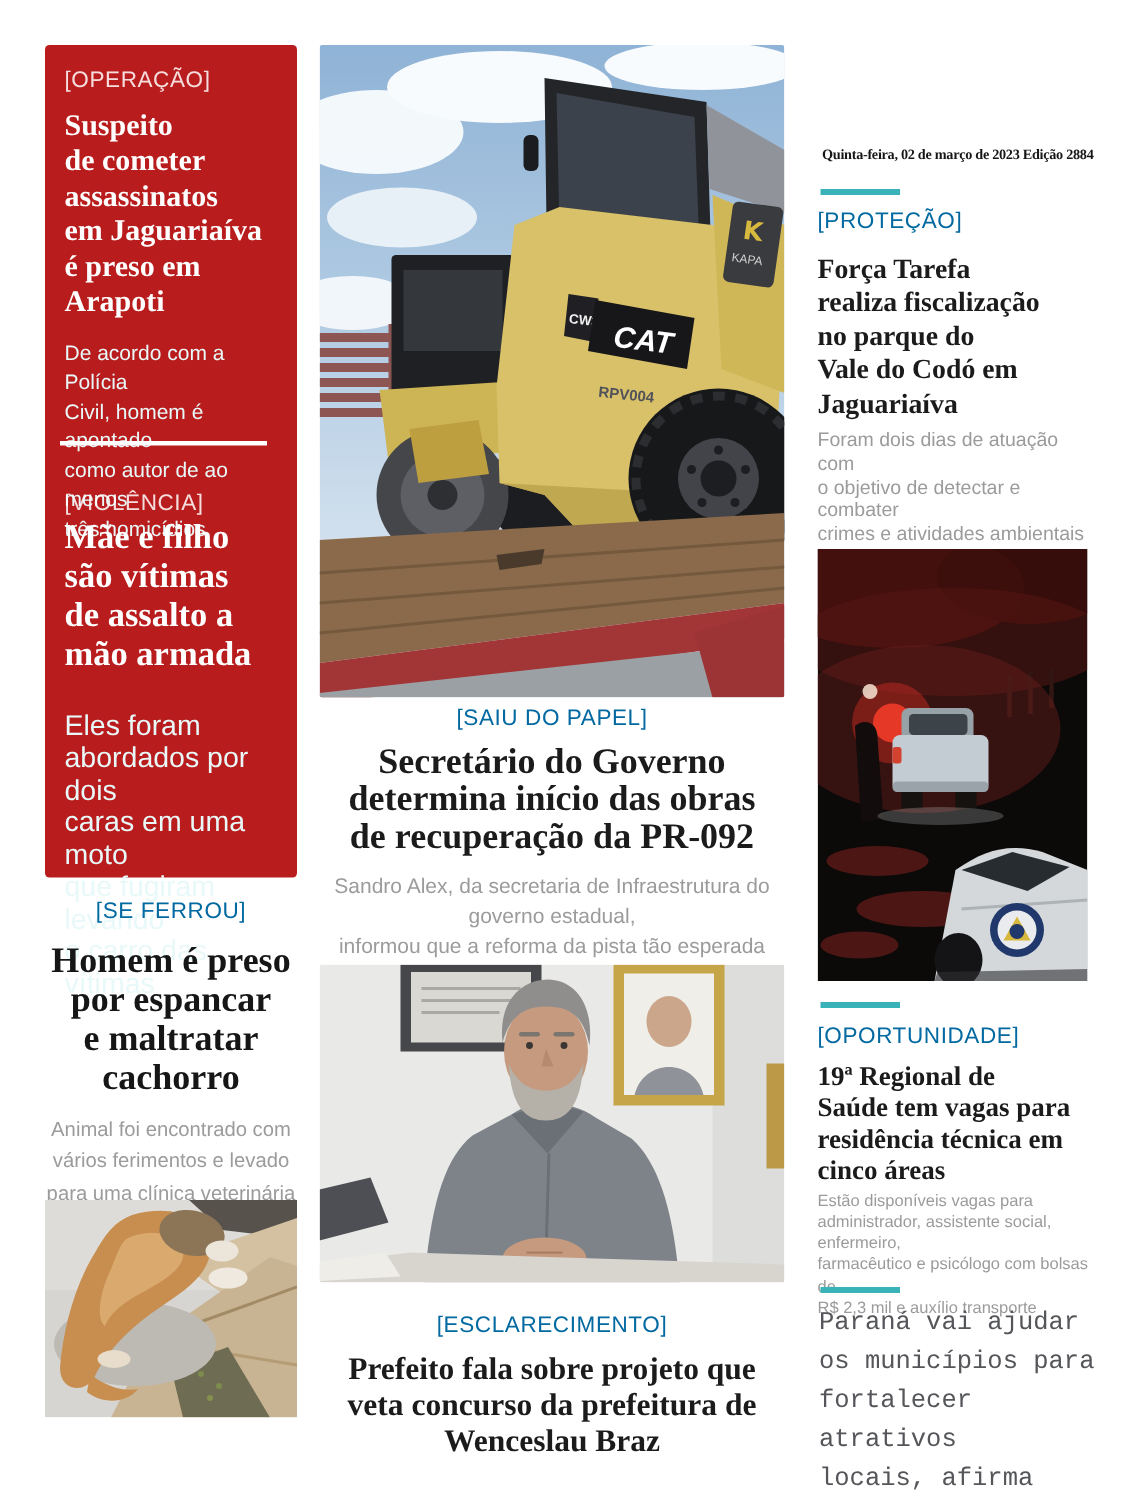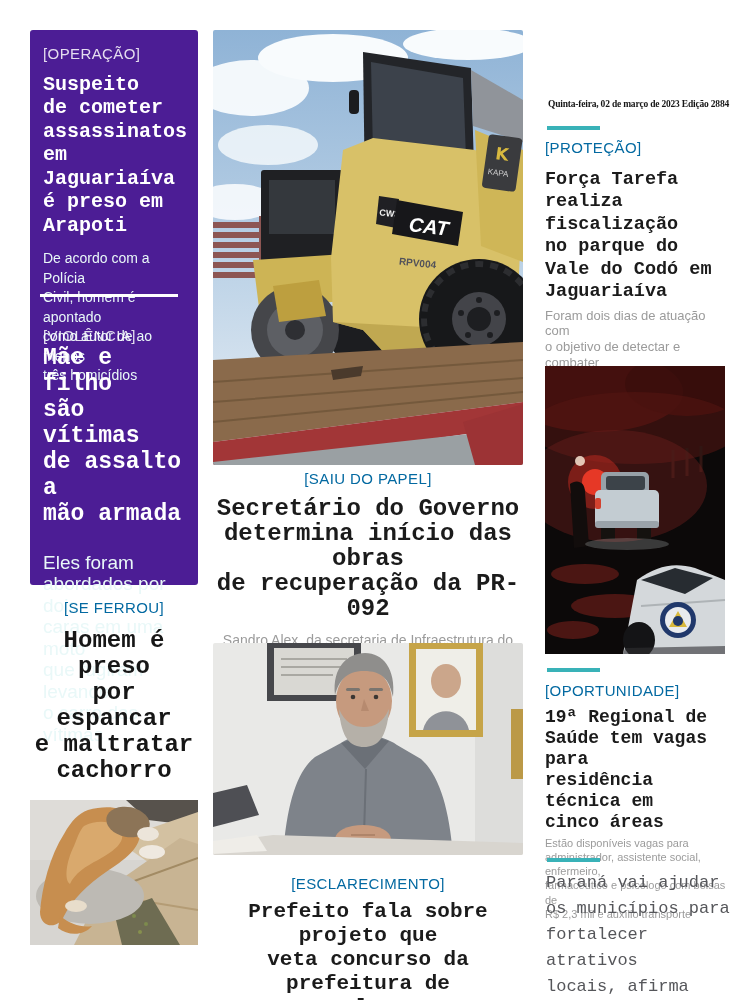--- a/index.html
+++ b/index.html
@@ -5,26 +5,26 @@
   * { margin:0; padding:0; box-sizing:border-box; }
   html,body { background:#ffffff; }
   .page { position:relative; width:756px; height:1000px; background:#ffffff; overflow:hidden;
           font-family:"Liberation Sans", sans-serif; }
   .abs { position:absolute; }
 
   
   .tag { font-family:"Liberation Sans", sans-serif; font-size:15px; line-height:1.1;
          color:#0369a1; letter-spacing:.4px; font-weight:400; }
   .tag.on-teal { color:rgba(255,255,255,.85); }
-  .headline { font-family:Liberation Mono, monospace; font-weight:bold; color:#1b1b1b;
+  .headline { font-family:Liberation Serif, serif; font-weight:bold; color:#1b1b1b;
               white-space:pre-line; }
   .summary { font-family:"Liberation Sans", sans-serif; color:#9b9b9b; white-space:pre-line; }
 
   
-  .teal-panel { left:30px; top:30px; width:168px; height:555px; background:#4c1d95;
+  .teal-panel { left:30px; top:30px; width:168px; height:555px; background:#b91c1c;
                 border-radius:3px; padding:16px 13px 0 13px; }
   .teal-panel .headline { color:#ffffff; }
   .teal-panel .summary { color:#e9f8f8; }
   .hl-teal1 { font-size:20px; line-height:23.5px; margin-top:10px; }
   .sum-teal1 { font-size:14px; line-height:19.5px; margin-top:12px; }
   .white-divider { position:absolute; left:10px; top:264px; width:138px; height:3px; background:#ffffff; }
   .story2 { position:absolute; left:13px; right:13px; top:298px; }
   .hl-teal2 { font-size:23px; line-height:26px; margin-top:0; }
   .sum-teal2 { font-size:19px; line-height:21.5px; margin-top:25px; }
 
@@ -111,20 +111,23 @@
 o carro das vítimas</p>
     </div>
   </section>
 
   <section class="abs se-ferrou">
     <div class="tag">[SE FERROU]</div>
     <h2 class="headline">Homem é preso
 por espancar
 e maltratar
 cachorro</h2>
+    <p class="summary">Animal foi encontrado com
+vários ferimentos e levado
+para uma clínica veterinária</p>
   </section>
 
   <div class="abs dog-photo">
     <svg width="168" height="145" viewBox="0 0 168 145">
       <rect width="168" height="145" fill="#d7d5d1"></rect>
       <rect width="168" height="60" fill="#dedcd8"></rect>
       <path d="M96,0 L168,0 L168,26 L118,20 Z" fill="#57524c"></path>
       <path d="M86,40 L168,12 L168,46 L118,62 Z" fill="#d3c1a1"></path>
       <path d="M70,94 L150,38 L168,44 L168,145 L44,145 Z" fill="#c8b493"></path>
       <path d="M96,84 L168,58" stroke="#a28b64" stroke-width="2" fill="none"></path>

